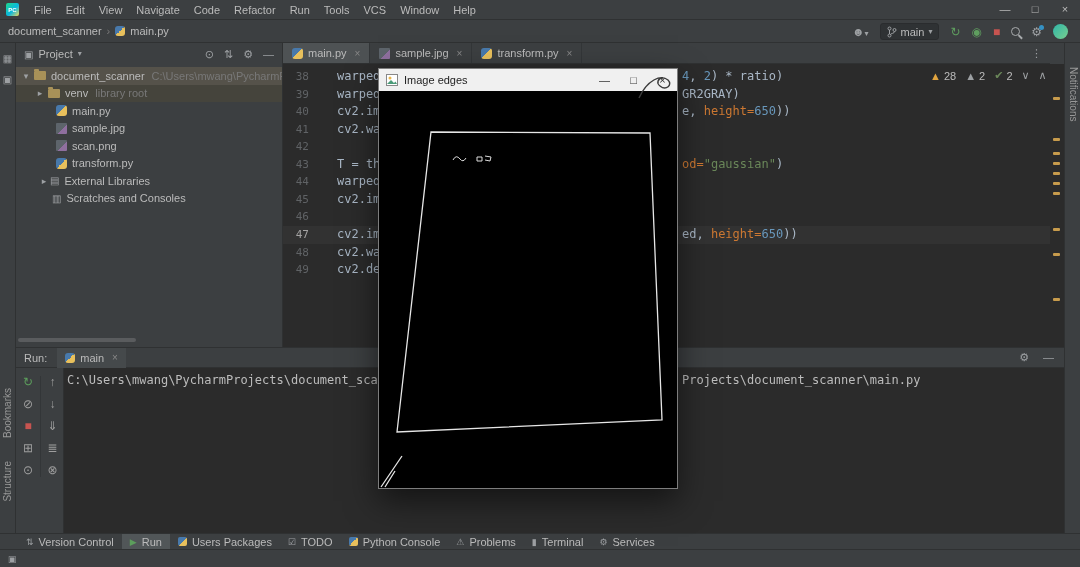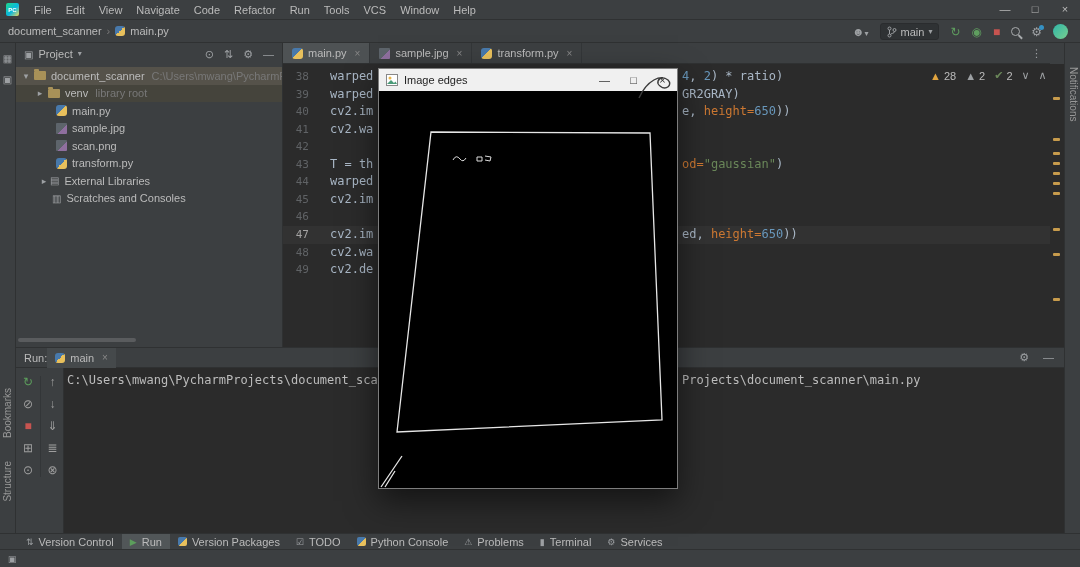--- a/index.html
+++ b/index.html
@@ -60,32 +60,32 @@
   .ed-tab.active{background:#4e5254}
   .tab-close{color:#888;font-size:10px;margin-left:3px}
   .tabs-kebab{margin-left:auto;align-self:center;margin-right:8px;color:#9da0a3}
 
   
   .editor{position:absolute;left:283px;top:64px;width:767px;height:283px;background:#2b2b2b;font-family:"DejaVu Sans Mono",monospace;font-size:12px}
   .code-line{position:absolute;left:0;width:100%;height:17.5px;line-height:17.5px}
   .code-line.current{background:#323232}
   .lno{position:absolute;left:0;width:26px;text-align:right;color:#606366;font-size:11px}
   .code-line.current .lno{color:#a4a3a3}
-  .lcode{position:absolute;left:47px}
+  .lcode{position:absolute;left:54px}
   .rcode{position:absolute;left:399px}
   .plain{color:#a9b7c6}.num{color:#6897bb}.kw{color:#cc7832}.str{color:#6a8759}
   .inspections{position:absolute;left:647px;top:5px;display:flex;align-items:center;gap:9px;font-family:"Liberation Sans",sans-serif;font-size:11px;color:#bbb}
   .insp-item{display:flex;align-items:center;gap:3px}
   .stripe-col{position:absolute;left:1050px;top:64px;width:14px;height:283px;background:#2b2b2b}
   .mark{position:absolute;left:3px;width:7px;height:3px;background:#c79b4c;border-radius:1px}
 
   
   .run-panel{position:absolute;left:16px;top:347px;width:1048px;height:186px;background:#2b2b2b;border-top:1px solid #2f3132}
   .rp-header{height:20px;background:#3c3f41;display:flex;align-items:center;padding-left:8px;border-bottom:1px solid #2f3132}
-  .rp-label{}
+  .rp-label{margin-right:10px}
   .rp-tab{display:flex;align-items:center;gap:5px;padding:0 8px;height:20px;background:#45494b}
   .rp-right{margin-left:auto;display:flex;gap:14px;margin-right:10px;color:#9da0a3}
   .rp-toolbar{position:absolute;left:0;top:20px;bottom:0;width:48px;background:#3c3f41;border-right:1px solid #2f3132}
   .rp-col{position:absolute;top:8px;width:24px;display:flex;flex-direction:column;gap:9px;align-items:center}
   .rp-col2{left:24px;border-left:1px solid #333638}
   .ti{font-size:12px;color:#9e9e9e;height:13px;line-height:13px}
   .console{position:absolute;left:48px;top:20px;right:0;bottom:0;background:#2b2b2b;font-family:"DejaVu Sans Mono",monospace;font-size:12px;color:#bcbcbc}
   .console-left{position:absolute;left:3px;top:5px;white-space:pre}
   .console-right{position:absolute;left:618px;top:5px;white-space:pre}
 
@@ -367,21 +367,21 @@
     <span class="bb-item">
         <span class="bb-ico">⇅</span>
         <span>Version Control</span>
       </span>
     <span class="bb-item active">
         <span class="bb-ico green">▶</span>
         <span>Run</span>
       </span>
     <span class="bb-item">
         <span class="mini-py"></span>
-        <span>Version Packages</span>
+        <span>Users Packages</span>
       </span>
     <span class="bb-item">
         <span class="bb-ico">☑</span>
         <span>TODO</span>
       </span>
     <span class="bb-item">
         <span class="mini-py"></span>
         <span>Python Console</span>
       </span>
     <span class="bb-item">

